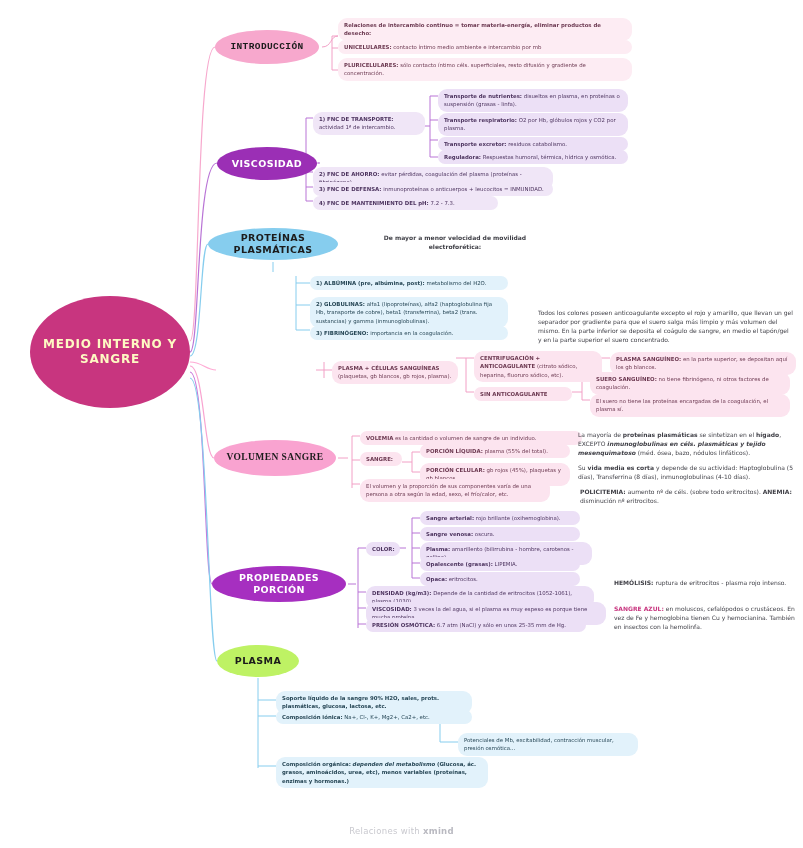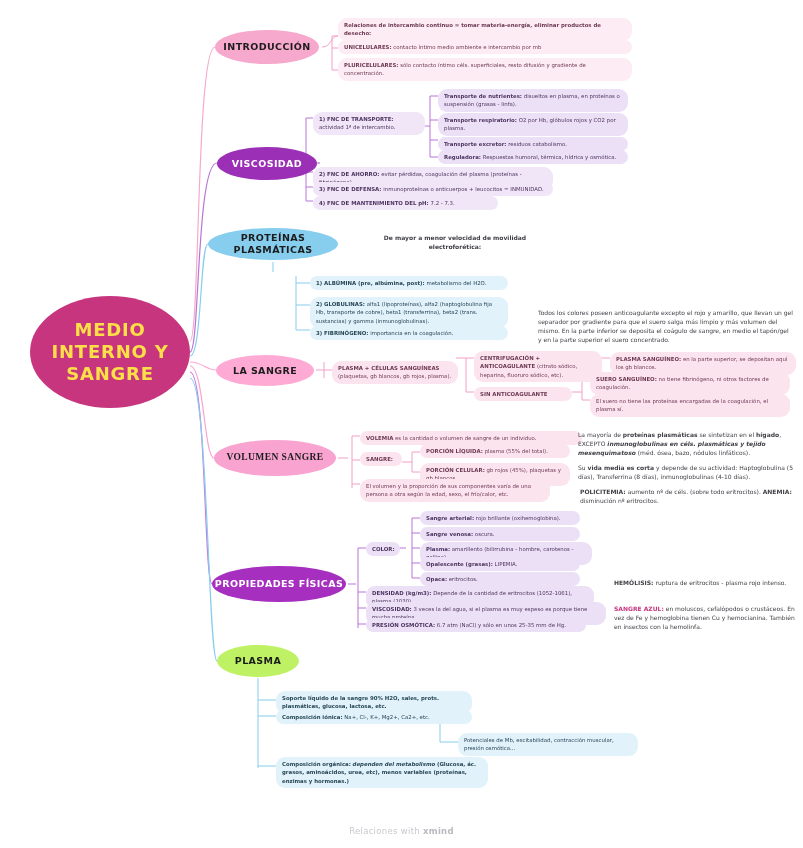--- a/index.html
+++ b/index.html
@@ -11,25 +11,25 @@
   #canvas{position:absolute;inset:0;}
   svg.links{position:absolute;left:0;top:0;width:803px;height:848px;pointer-events:none;}
 
   
   .node{position:absolute;box-sizing:border-box;}
   .ellipse{
     display:flex;align-items:center;justify-content:center;text-align:center;
     border-radius:50%;font-weight:bold;letter-spacing:.4px;line-height:1.22;
   }
   .root{
-    width:160px;height:112px;left:30px;top:296px;background:#c8357f;color:#fde047;
-    font-size:18px;letter-spacing:.8px;
+    width:160px;height:112px;left:30px;top:296px;background:#c8357f;color:#fef9c3;
+    font-size:12px;letter-spacing:.8px;
   }
   .branch{font-size:9.5px;}
-  .b-intro{left:215px;top:30px;width:104px;height:34px;background:#f7a8cd;color:#1c1c1c;}
+  .b-intro{left:215px;top:30px;width:104px;height:34px;background:#f7a8cd;color:#1c1c1c;font-family:Liberation Mono, monospace;}
   .b-func{left:217px;top:147px;width:100px;height:33px;background:#9b2fb5;color:#ffffff;}
   .b-prot{left:208px;top:228px;width:130px;height:32px;background:#86cdee;color:#1c1c1c;}
   .b-sangre{left:216px;top:355px;width:98px;height:31px;background:#ffaad4;color:#1c1c1c;}
   .b-vol{left:214px;top:440px;width:122px;height:36px;background:#f9a3d0;color:#1c1c1c;font-family:Liberation Serif, serif;}
   .b-prop{left:212px;top:566px;width:134px;height:36px;background:#a62fc0;color:#ffffff;}
   .b-plasma{left:217px;top:645px;width:82px;height:32px;background:#bef264;color:#1c1c1c;}
 
   
   .leaf{
     position:absolute;box-sizing:border-box;border-radius:9px;
@@ -175,23 +175,20 @@
   </div>
   <div class="leaf blue" style="left:310px;top:297px;width:198px;">
     <b>2) GLOBULINAS:</b> alfa1 (lipoproteínas), alfa2 (haptoglobulina fija Hb, transporte de cobre), beta1 (transferrina), beta2 (trans. sustancias) y gamma (inmunoglobulinas).
   </div>
   <div class="leaf blue" style="left:310px;top:326px;width:198px;">
     <b>3) FIBRINÓGENO:</b> importancia en la coagulación.
   </div>
 
   <div class="caption" style="left:538px;top:308px;width:256px;">Todos los colores poseen anticoagulante excepto el rojo y amarillo, que llevan un gel separador por gradiente para que el suero salga más limpio y más volumen del mismo. En la parte inferior se deposita el coágulo de sangre, en medio el tapón/gel y en la parte superior el suero concentrado.</div>
 
-  <div class="node ellipse branch b-sangre">
-    <span>LA SANGRE</span>
-  </div>
   <div class="leaf pink2" style="left:332px;top:361px;width:126px;">
     <b>PLASMA + CÉLULAS SANGUÍNEAS</b> (plaquetas, gb blancos, gb rojos, plasma).
   </div>
   <div class="leaf pink2" style="left:474px;top:351px;width:128px;">
     <b>CENTRIFUGACIÓN + ANTICOAGULANTE</b> (citrato sódico, heparina, fluoruro sódico, etc).
   </div>
   <div class="leaf pink2" style="left:474px;top:387px;width:98px;">
     <b>SIN ANTICOAGULANTE</b>
   </div>
   <div class="leaf pink2" style="left:610px;top:352px;width:186px;">
@@ -227,21 +224,21 @@
     La mayoría de <b>proteínas plasmáticas</b> se sintetizan en el <b>hígado</b>, EXCEPTO <i><b>inmunoglobulinas en céls. plasmáticas y tejido mesenquimatoso</b></i> (méd. ósea, bazo, nódulos linfáticos).
   </div>
   <div class="caption" style="left:578px;top:463px;width:218px;">
     Su <b>vida media es corta</b> y depende de su actividad: Haptoglobulina (5 días), Transferrina (8 días), inmunoglobulinas (4-10 días).
   </div>
   <div class="caption" style="left:580px;top:487px;width:216px;">
     <b>POLICITEMIA:</b> aumento nº de céls. (sobre todo eritrocitos). <b>ANEMIA:</b> disminución nº eritrocitos.
   </div>
 
   <div class="node ellipse branch b-prop">
-    <span>PROPIEDADES FÍSICAS</span>
+    <span>PROPIEDADES PORCIÓN</span>
   </div>
   <div class="leaf purple2" style="left:366px;top:542px;width:34px;">
     <b>COLOR:</b>
   </div>
   <div class="leaf purple2" style="left:420px;top:511px;width:160px;">
     <b>Sangre arterial:</b> rojo brillante (oxihemoglobina).
   </div>
   <div class="leaf purple2" style="left:420px;top:527px;width:160px;">
     <b>Sangre venosa:</b> oscura.
   </div>

